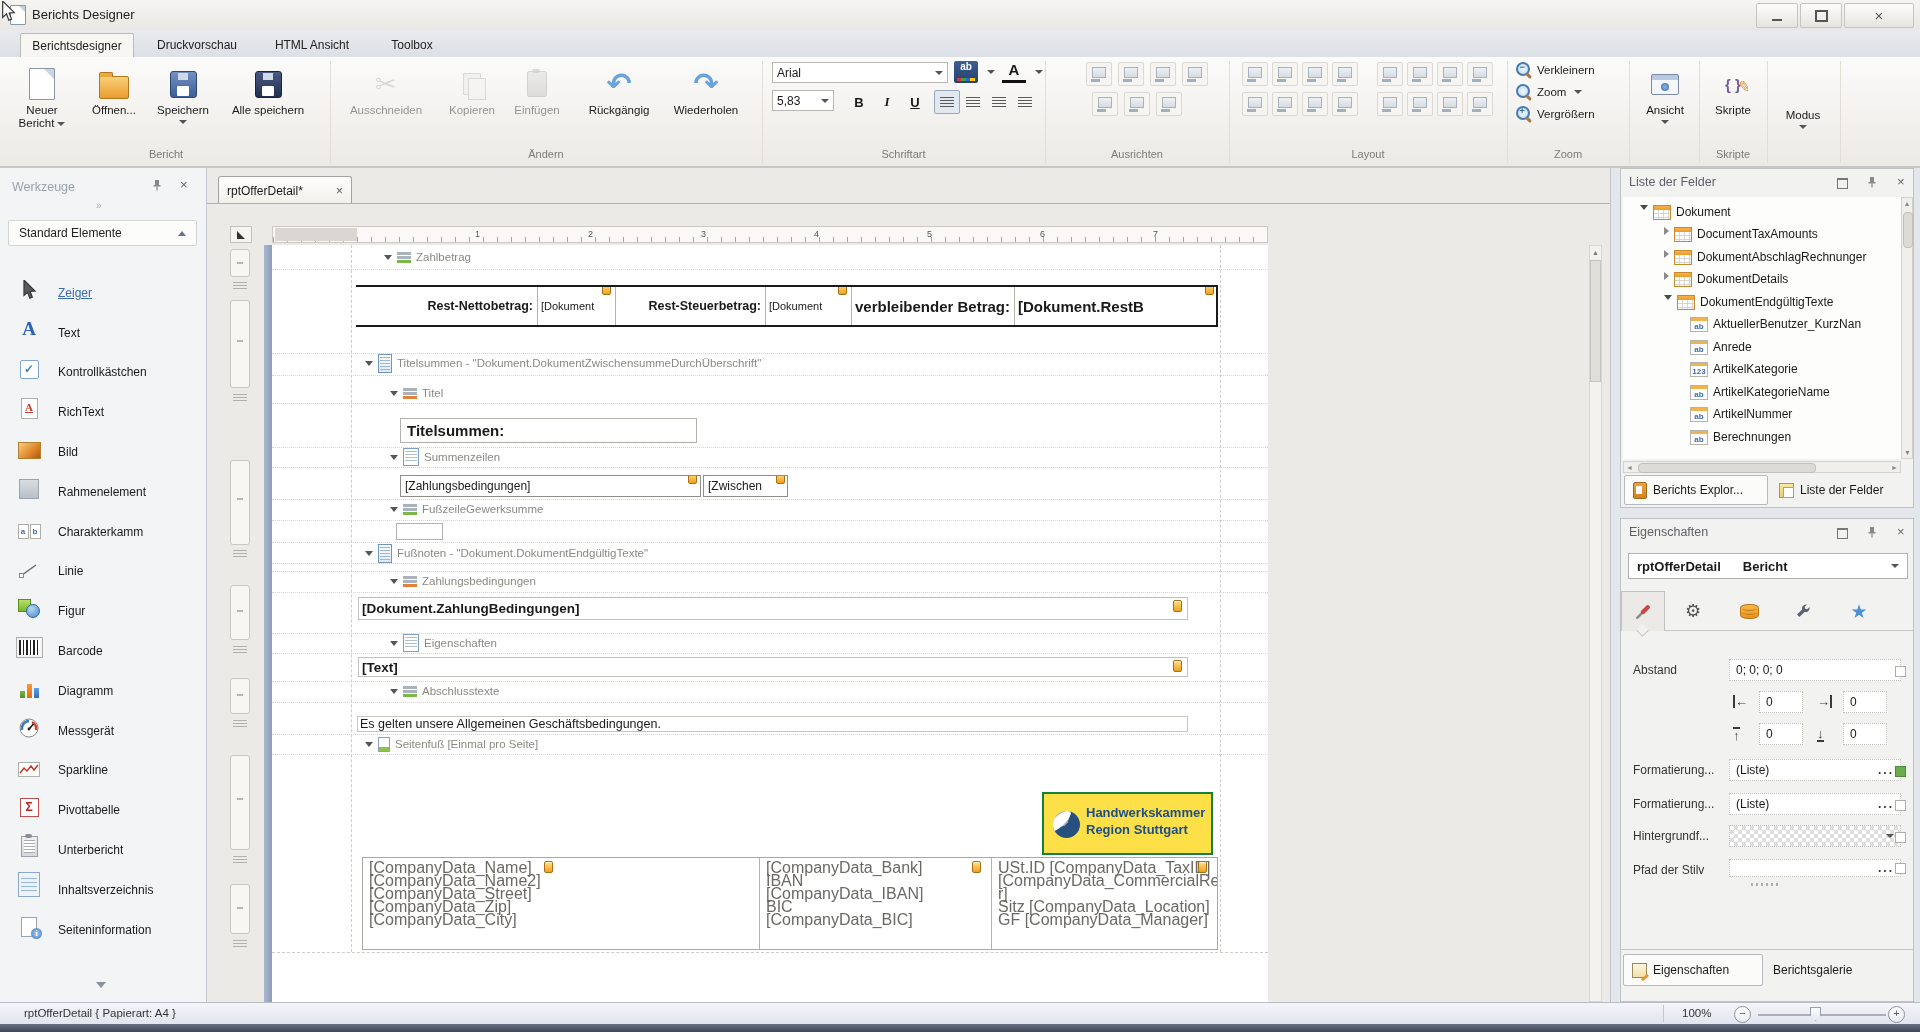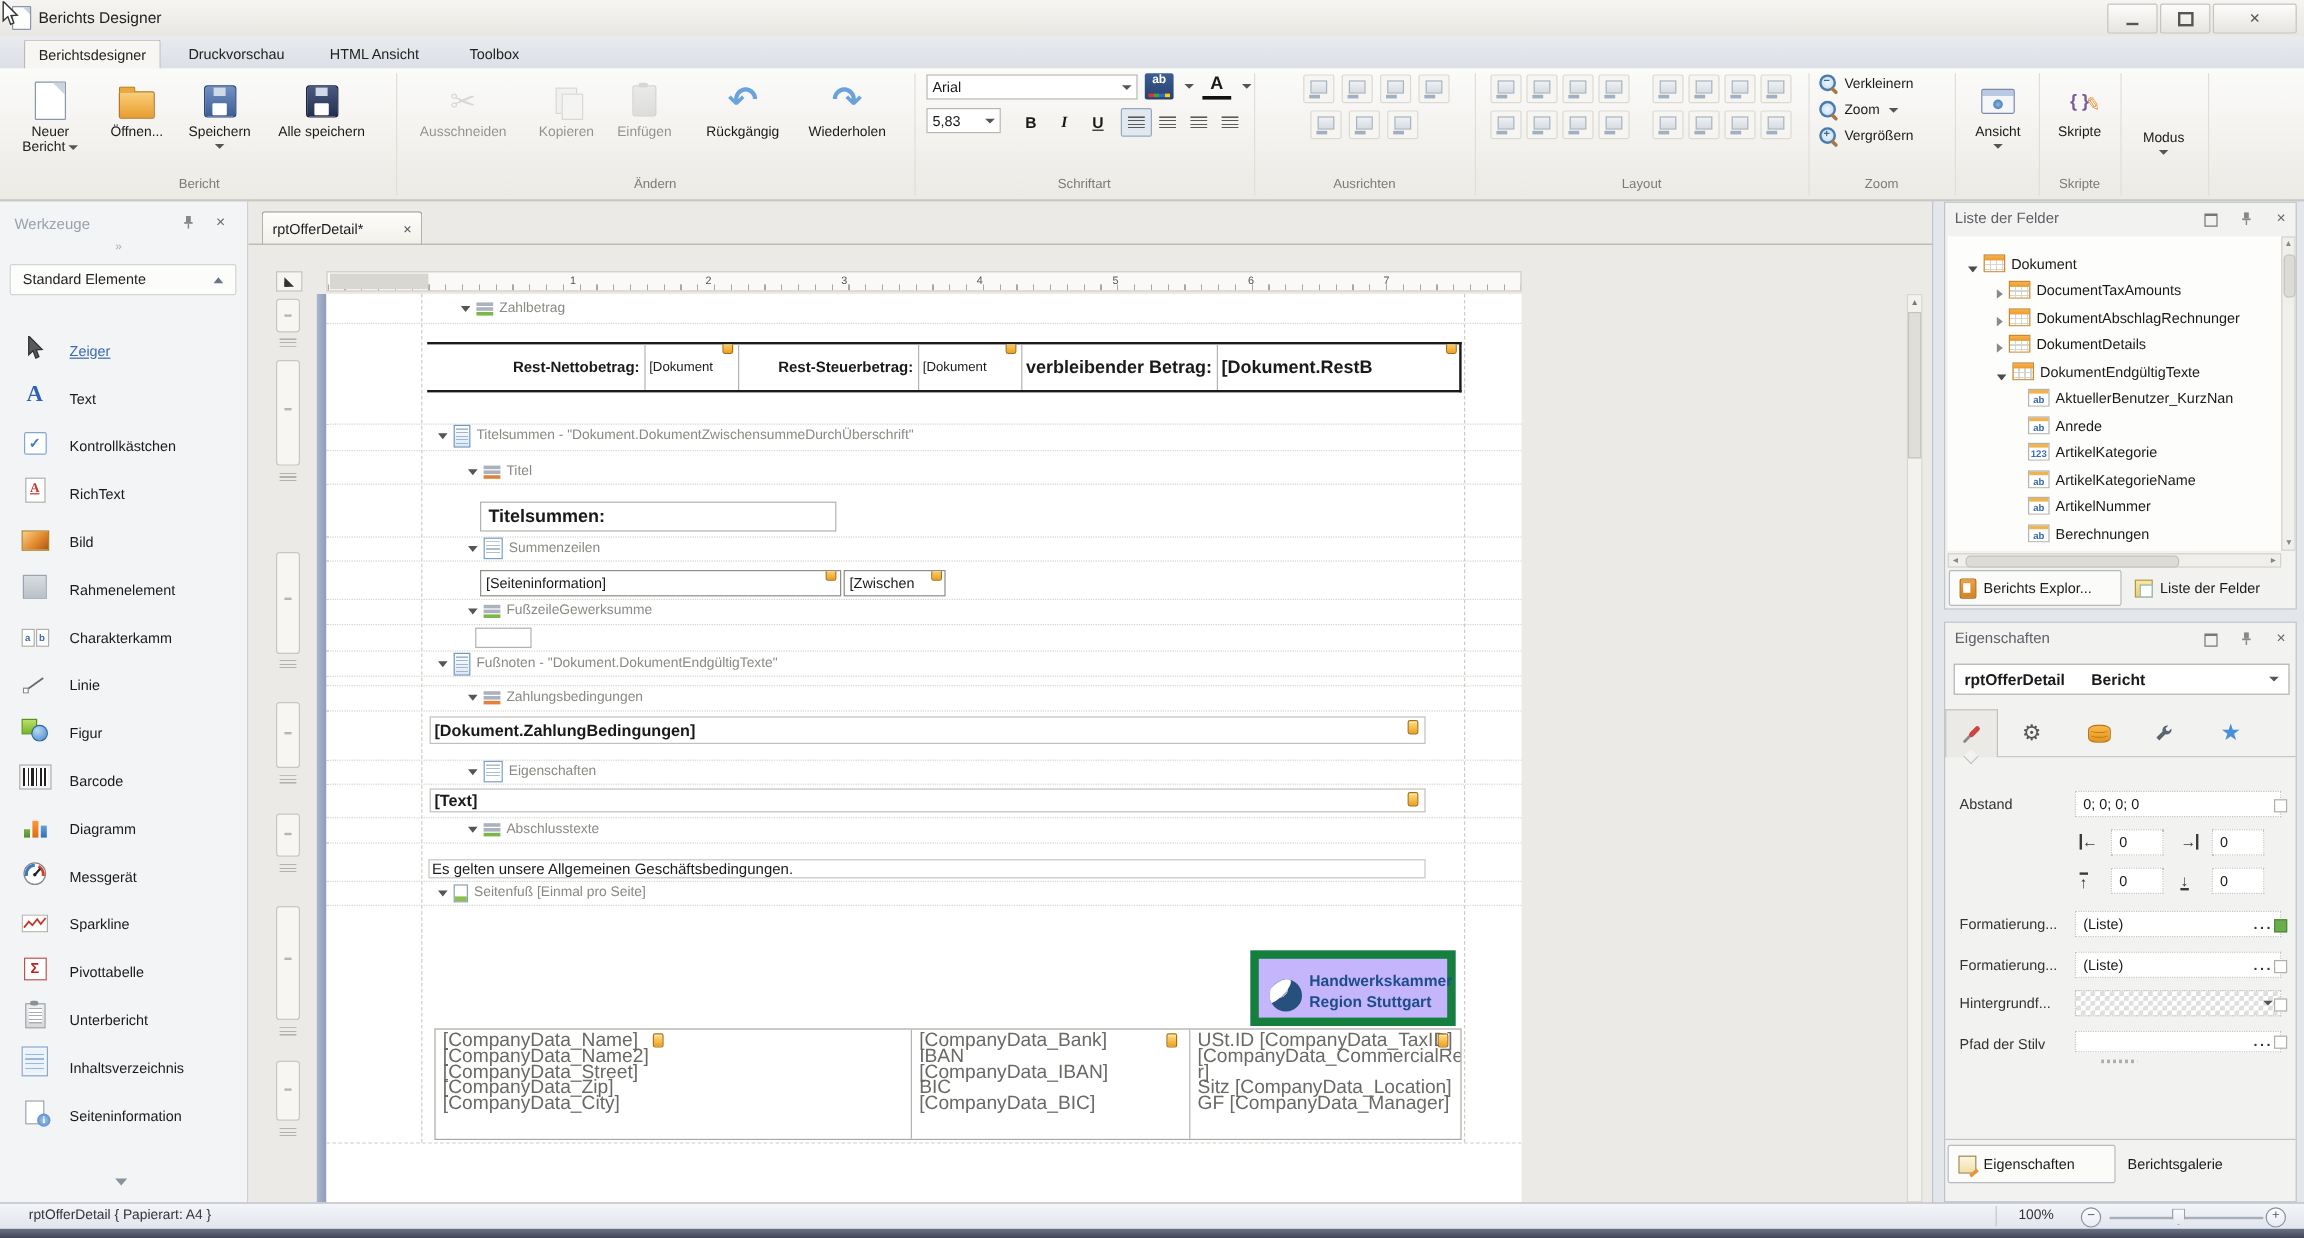--- a/index.html
+++ b/index.html
@@ -140,33 +140,33 @@
   .bi-pagefoot{width:10px;height:13px;border:1px solid #8aa0b8;background:linear-gradient(#8ac24a,#8ac24a) 0 100%/100% 4px no-repeat #fff}
   .fbox{position:absolute;background:#fff;border:1px solid #b3b1ab;box-sizing:border-box;white-space:nowrap;overflow:hidden}
   .tag{position:absolute;width:7px;height:10px;border:1px solid #a86f14;border-radius:2px;background:linear-gradient(#ffe08a,#efa11a);box-shadow:inset 0 1px 0 #fff3c4;z-index:3}
   #sumtbl{position:absolute;left:84px;top:40px;width:862px;height:42px;border-top:2px solid #1a1a1a;border-bottom:2px solid #1a1a1a;border-right:2px solid #1a1a1a;box-sizing:border-box}
   .scell{position:absolute;top:0;height:38px;display:flex;align-items:center;box-sizing:border-box;overflow:hidden}
   .scell.bl{border-left:1px solid #b5b3ae}
   .slab{font-weight:bold;font-size:12.5px;width:100%;text-align:right;padding-right:4px}
   .slab.big{font-size:15px}
   .sval{font-size:11px;padding-left:3px}
   .sval.big{font-size:15px;font-weight:bold}
-  .hklogo{position:absolute;left:770px;top:547px;width:171px;height:63px;border:7px solid #15803d;background:#c4b5fd;box-sizing:border-box}
+  .hklogo{position:absolute;left:770px;top:547px;width:171px;height:63px;border:2px solid #15803d;background:#fde047;box-sizing:border-box}
   .hkcirc{position:absolute;left:9px;top:17px;width:27px;height:27px;border-radius:50%;background:radial-gradient(circle at 28% 28%,#97aac4 0 29%,#27507e 30%);overflow:hidden}
   .hkcirc::after{content:"";position:absolute;left:-9px;top:5px;width:30px;height:11px;background:#fff;border-radius:50%;transform:rotate(-42deg)}
   .hktxt{position:absolute;left:42px;top:10px;font-size:13px;font-weight:bold;color:#1d4e89;line-height:17px;white-space:nowrap}
   #ftbl{position:absolute;left:90px;top:612px;width:856px;height:93px;border:1px solid #aaa8a2;box-sizing:border-box}
   .fcol{position:absolute;top:0;bottom:0;padding:4px 6px;box-sizing:border-box;font-size:16px;line-height:12.9px;color:#6b6965;white-space:nowrap;overflow:hidden}
   .fcol.bl{border-left:1px solid #b5b3ae}
 
   
   #dock{position:absolute;left:1610px;top:168px;width:310px;height:834px;background:#e3e6eb;border-left:1px solid #c0c3c9;box-sizing:border-box}
   .panel{position:absolute;background:#f2f2f0;border:1px solid #bfc2c8;box-sizing:border-box}
   .ptitle{position:absolute;left:8px;top:6px;font-size:12.5px;color:#5f5f68}
-  .trow{position:absolute;left:3px;width:276px;height:22px;display:flex;align-items:flex-end;gap:5px;overflow:hidden;white-space:nowrap}
+  .trow{position:absolute;left:3px;width:276px;height:22px;display:flex;align-items:flex-start;gap:5px;overflow:hidden;white-space:nowrap}
   .tri-r{width:0;height:0;border-top:4px solid transparent;border-bottom:4px solid transparent;border-left:5px solid #8a8a8a;flex:0 0 auto}
   .tri-d2{width:0;height:0;border-left:4px solid transparent;border-right:4px solid transparent;border-top:5px solid #4a4a4a;flex:0 0 auto}
   .fi-tbl{width:16px;height:13px;border:1px solid #c8892c;flex:0 0 auto;background:linear-gradient(#f6b24e,#ee9a28) 0 0/100% 4px no-repeat,repeating-linear-gradient(90deg,transparent 0 4px,#d8d5d0 4px 5px),repeating-linear-gradient(transparent 0 3px,#d8d5d0 3px 4px),#fff}
   .fi-ab{width:16px;height:13px;border:1px solid #b5b3ae;flex:0 0 auto;background:linear-gradient(#f2b24e,#f2b24e) 0 0/100% 3px no-repeat #fff;position:relative}
   .fi-ab span{position:absolute;left:0;right:0;bottom:-1px;text-align:center;color:#3a6cb0;font:bold 8px/10px "Liberation Sans",sans-serif}
   .tlbl{font-size:12px;color:#1a1a1a}
   .sbv{position:absolute;background:#f0efec;border:1px solid #d4d2cc;box-sizing:border-box;text-align:center;color:#888}
   .sbthumb{background:#dddbd5;border:1px solid #c2c0ba;position:absolute}
   .dktab{position:absolute;height:30px;display:flex;align-items:center;gap:6px;padding:0 8px;font-size:12px;box-sizing:border-box}
   .dktab.on{background:#fbfbf9;border:1px solid #b6b9bf;border-radius:2px}
@@ -664,21 +664,21 @@
     </div>
     <div class="fbox" style="left:128px;top:173px;width:297px;height:25px;font-weight:bold;font-size:15px;display:flex;align-items:center;padding-left:6px">
       <span>Titelsummen:</span>
     </div>
     <div class="brow" style="top:204px;left:118px">
       <span class="tri-dn"></span>
       <span class="bi bi-detail"></span>
       <span>Summenzeilen</span>
     </div>
     <div class="fbox" style="left:128px;top:230px;width:301px;height:22px;font-size:12px;display:flex;align-items:center;padding-left:4px;border-color:#8f8d88">
-      <span>[Seiteninformation]</span>
+      <span>[Zahlungsbedingungen]</span>
         <span class="tag" style="right:3px;top:-4px"></span>
     </div>
     <div class="fbox" style="left:431px;top:230px;width:85px;height:22px;font-size:12px;display:flex;align-items:center;padding-left:4px;border-color:#8f8d88">
       <span>[Zwischen</span>
         <span class="tag" style="right:2px;top:-4px"></span>
     </div>
     <div class="brow" style="top:256px;left:118px">
       <span class="tri-dn"></span>
       <span class="bi bi-bars"></span>
       <span>FußzeileGewerksumme</span>

